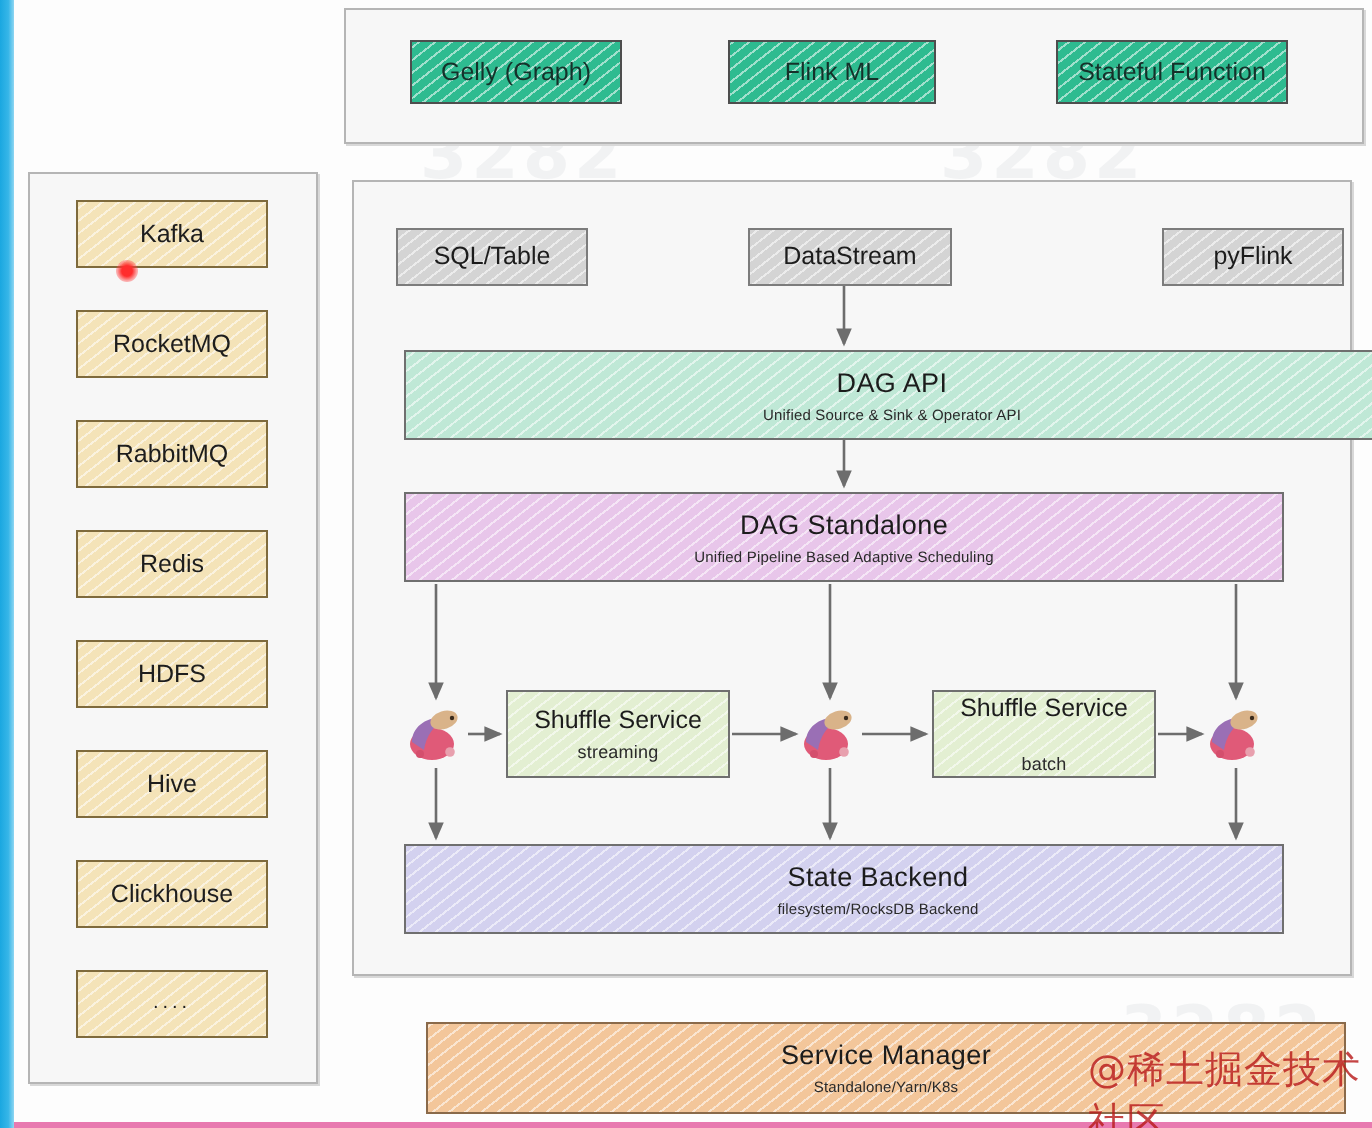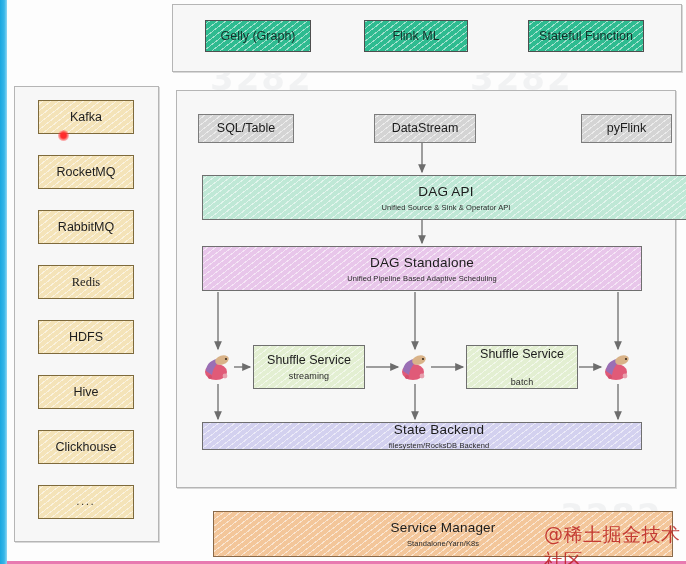--- a/index.html
+++ b/index.html
@@ -109,21 +109,21 @@
     left: 202px; top: 175px; width: 488px; height: 45px;
     background-color: #bfe8d6;
     border: 1px solid #6f6f6f;
   }
   #layer-dag-sched {
     left: 202px; top: 246px; width: 440px; height: 45px;
     background-color: #e8c6ea;
     border: 1px solid #6f6f6f;
   }
   #layer-state-backend {
-    left: 202px; top: 422px; width: 440px; height: 28px;
+    left: 202px; top: 422px; width: 440px; height: 45px;
     background-color: #d3d1ef;
     border: 1px solid #6f6f6f;
     padding-left: 34px;
   }
   #layer-resource-manager {
     left: 213px; top: 511px; width: 460px; height: 46px;
     background-color: #f3c69a;
     border: 1px solid #8a6a4a;
   }
 
@@ -212,21 +212,21 @@
 
 <div class="hbox hatch src" style="top:100px;">
     <span class="title-m">Kafka</span>
   </div>
 <div class="hbox hatch src" style="top:155px;">
     <span class="title-m">RocketMQ</span>
   </div>
 <div class="hbox hatch src" style="top:210px;">
     <span class="title-m">RabbitMQ</span>
   </div>
-<div class="hbox hatch src" style="top:265px;font-family:Liberation Serif, serif;">
+<div class="hbox hatch src" style="top:265px;">
     <span class="title-m">Redis</span>
   </div>
 <div class="hbox hatch src" style="top:320px;">
     <span class="title-m">HDFS</span>
   </div>
 <div class="hbox hatch src" style="top:375px;">
     <span class="title-m">Hive</span>
   </div>
 <div class="hbox hatch src" style="top:430px;">
     <span class="title-m">Clickhouse</span>

